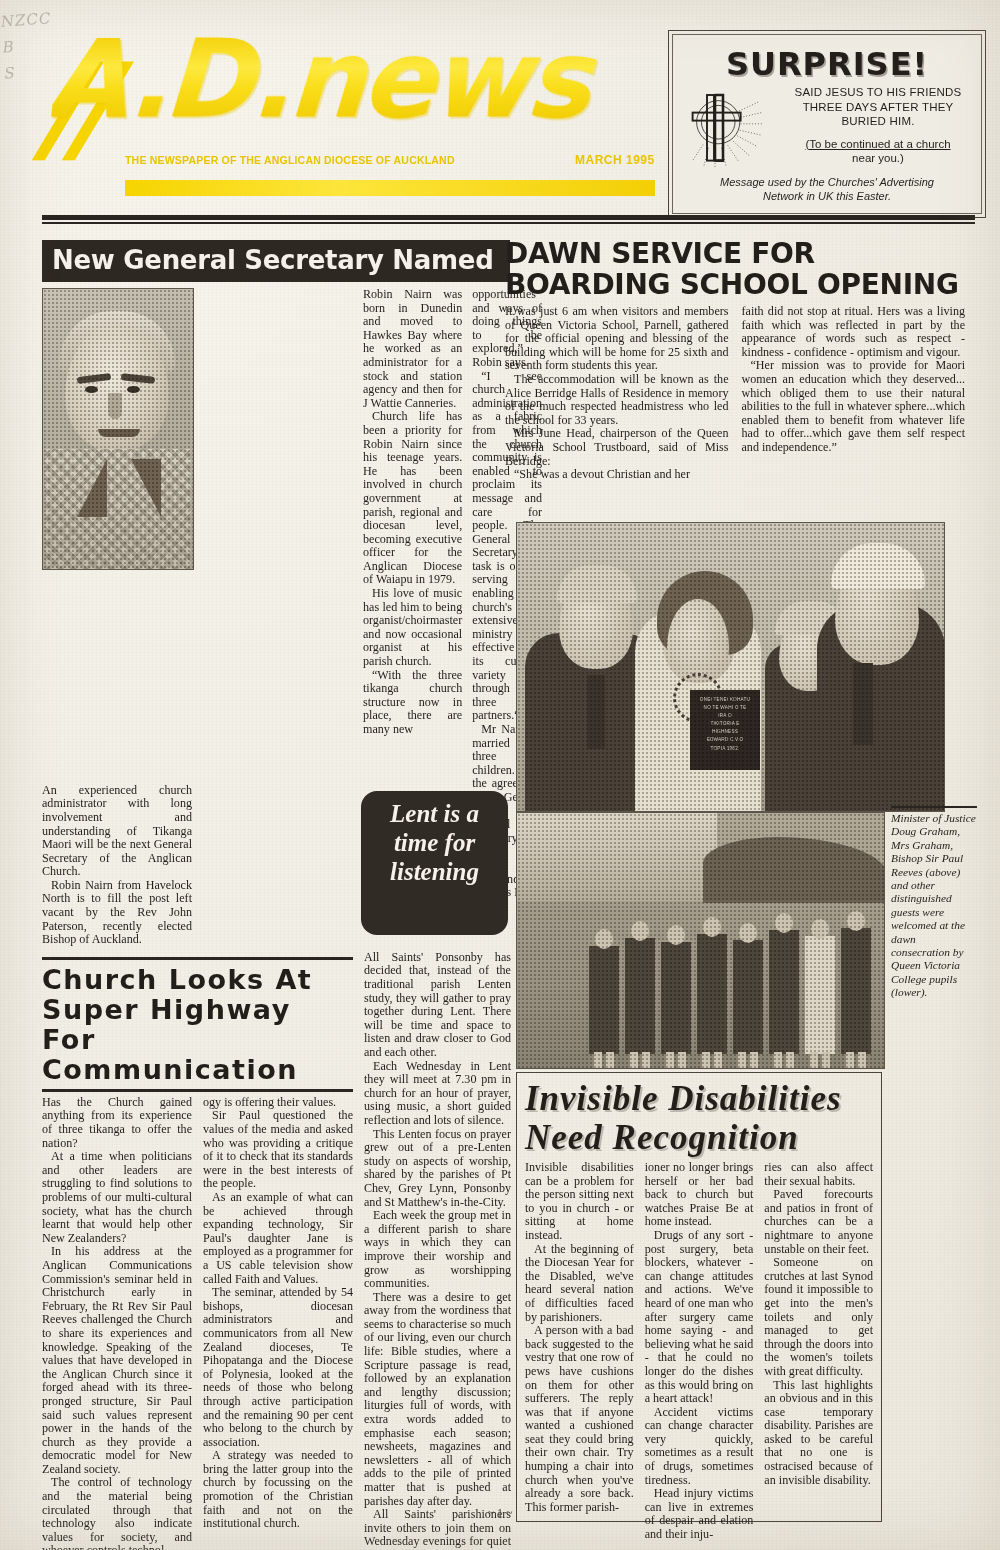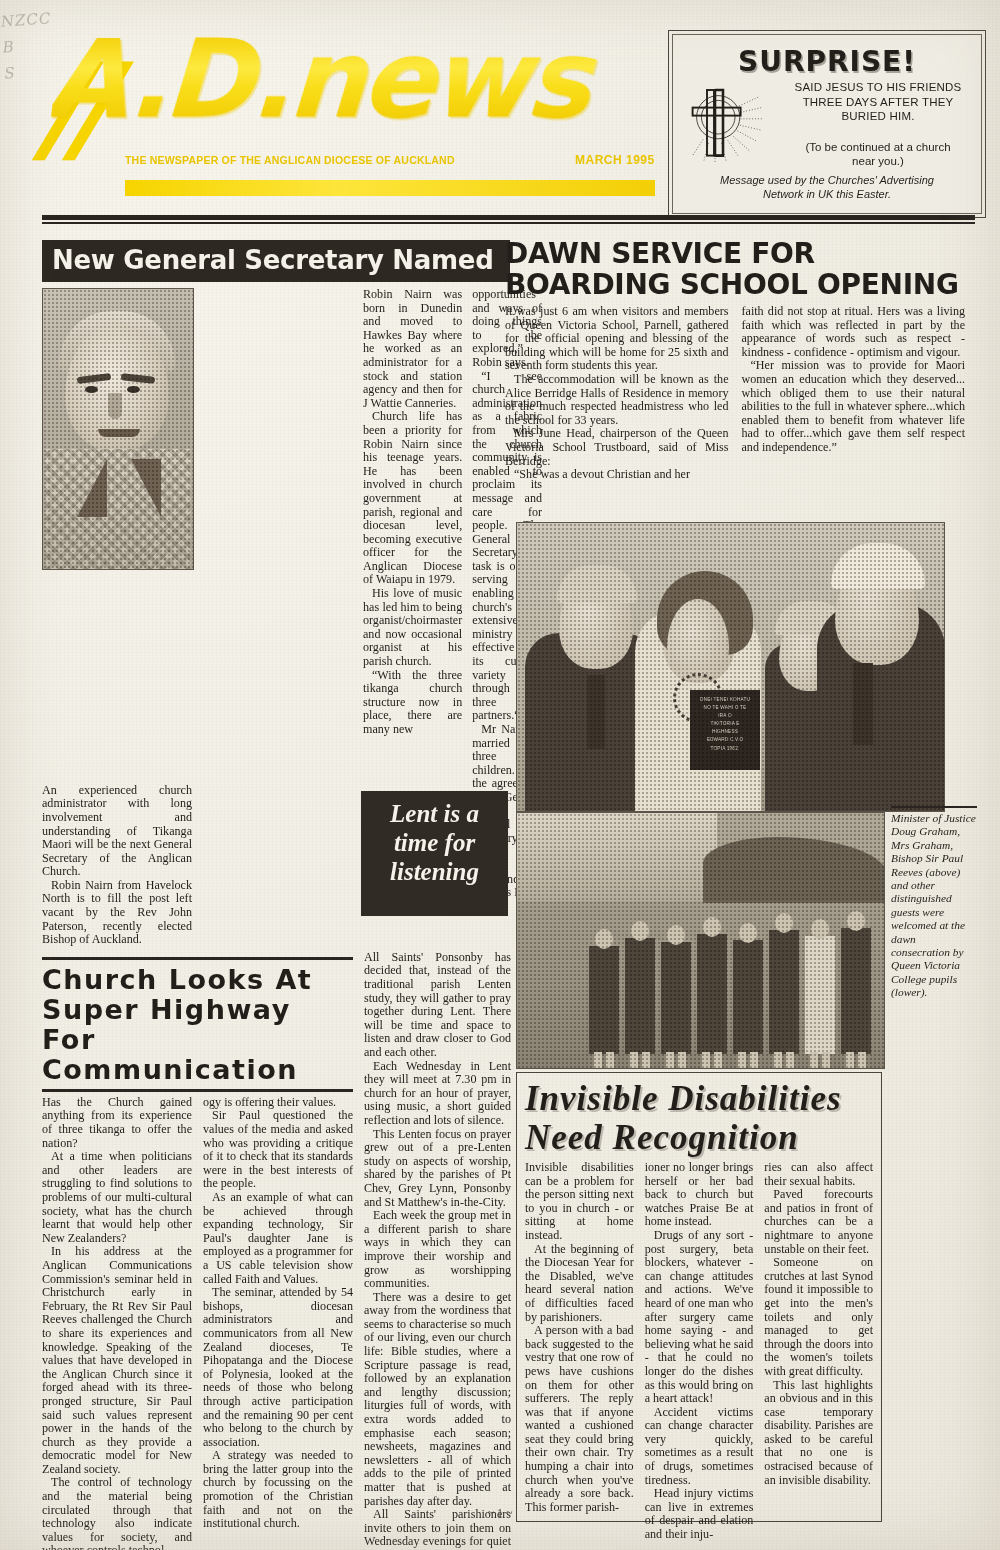--- a/index.html
+++ b/index.html
@@ -85,33 +85,33 @@
     border:1px solid #4a443c;background:#efece3;
     padding:3px;
   }
   .surprise-inner{
     border:1px solid #6b6459;width:100%;height:100%;box-sizing:border-box;
     padding:6px 10px 8px;
     display:flex;flex-direction:column;align-items:center;
   }
   .surprise-title{
     font-family:"DejaVu Sans", sans-serif;
-    font-weight:bold;font-size:28px;letter-spacing:1px;
+    font-weight:bold;font-size:32px;letter-spacing:1px;
     color:#231f1b;margin:4px 0 2px;
     text-shadow:1.5px 1.5px 0 rgba(80,74,64,.45);
   }
   .surprise-body{display:flex;gap:22px;align-items:flex-start;width:100%;}
   .sun-cross{width:80px;height:84px;flex:0 0 80px;margin-top:2px;}
   .surprise-lines{
     flex:1;text-align:center;
     font-family:"Liberation Sans", sans-serif;
     font-size:11.5px;line-height:14.5px;color:#231f1b;
   }
   .surprise-lines .lead{font-weight:normal;letter-spacing:.2px;}
-  .surprise-lines .paren{margin-top:16px;}
+  .surprise-lines .paren{margin-top:8px;text-decoration:underline;}
   .surprise-foot{
     margin-top:4px;text-align:center;width:100%;
     font-family:"Liberation Sans", sans-serif;
     font-style:italic;font-size:11px;line-height:14px;color:#231f1b;
   }
 
   
   .top-rule{position:absolute;left:42px;top:215px;width:933px;height:5px;background:#2a2521;}
   .top-rule2{position:absolute;left:42px;top:222px;width:933px;height:2px;background:#2a2521;}
 
@@ -181,27 +181,28 @@
       repeating-linear-gradient(-45deg, rgba(90,78,62,.22) 0 4px, transparent 4px 9px),
       linear-gradient(180deg,#d6d0c1,#c2bbab);
   }
   .collar-l,.collar-r{position:absolute;bottom:52px;width:0;height:0;border-style:solid;}
   .collar-l{left:34px;border-width:0 0 58px 30px;border-color:transparent transparent #6f6252 transparent;}
   .collar-r{left:88px;border-width:0 30px 58px 0;border-color:transparent #6f6252 transparent transparent;}
 
   
   .lent-box{
     background:#312b25;color:#f6f2ea;
-    width:147px;height:125px;box-sizing:border-box;
+    width:147px;height:144px;box-sizing:border-box;
     padding:8px 8px 0;
     font-family:"Liberation Serif", serif;
     font-weight:bold;font-style:italic;
     font-size:25px;line-height:29px;
     text-align:center;
     margin:7px 0 6px;
+    border-radius:16px;
   }
 
   
   .sh-rule-top{height:3px;background:#2a2521;margin-top:6px;}
   .sh-head{
     font-family:"DejaVu Sans", sans-serif;font-weight:bold;
     font-size:27px;line-height:30px;letter-spacing:1.5px;
     color:#221e1a;margin:5px 0 4px;
   }
   .sh-rule-bot{height:3px;background:#2a2521;margin-bottom:4px;}

